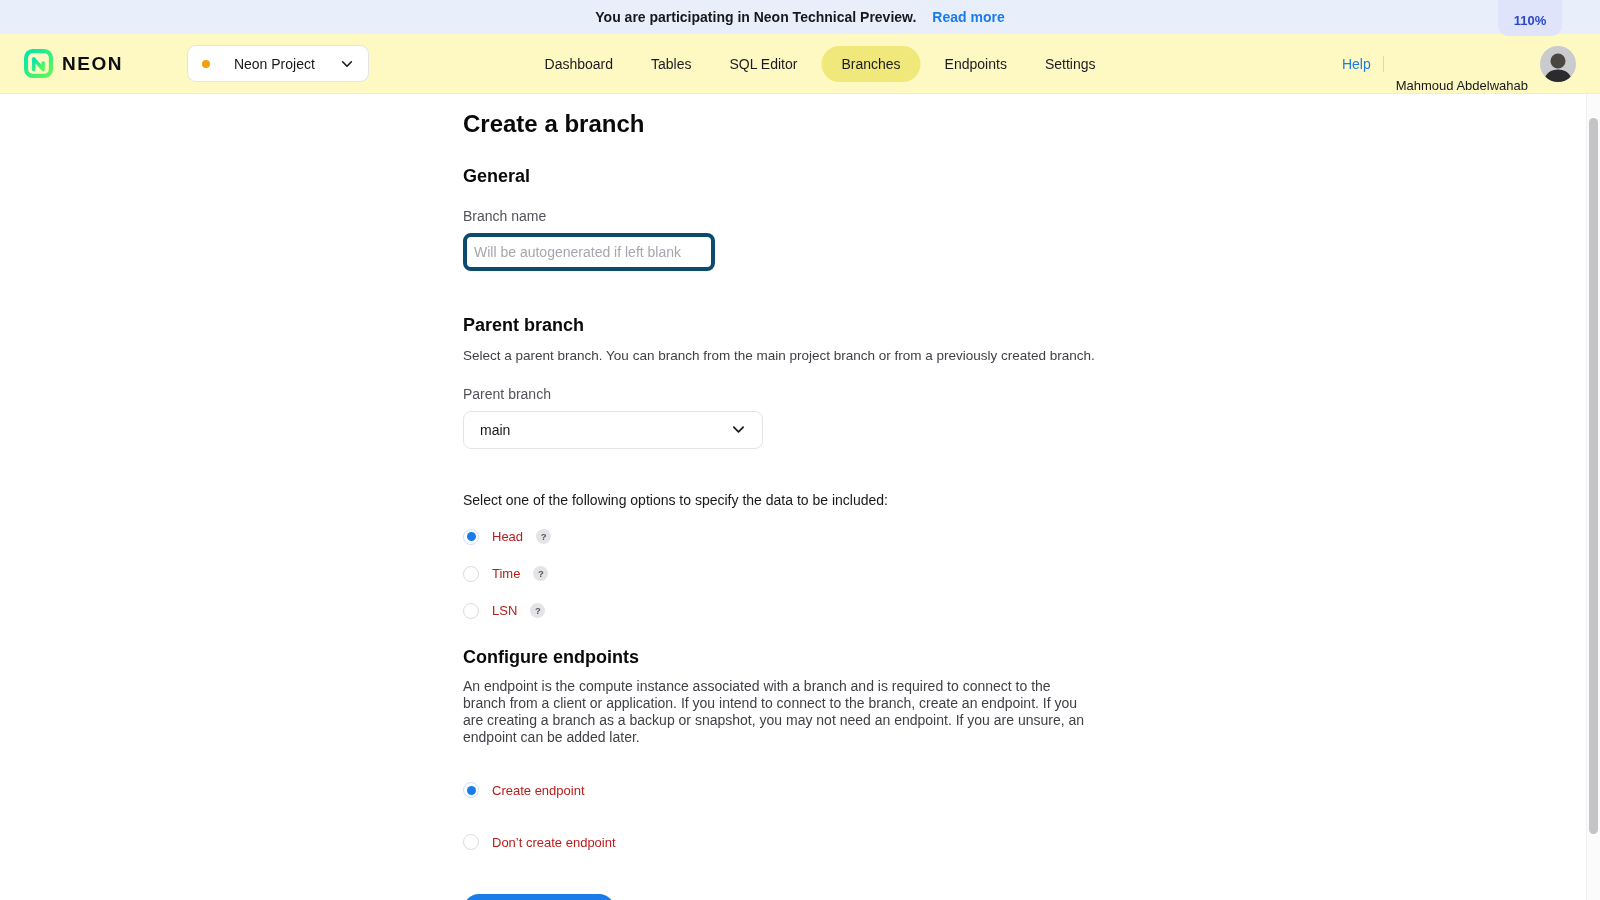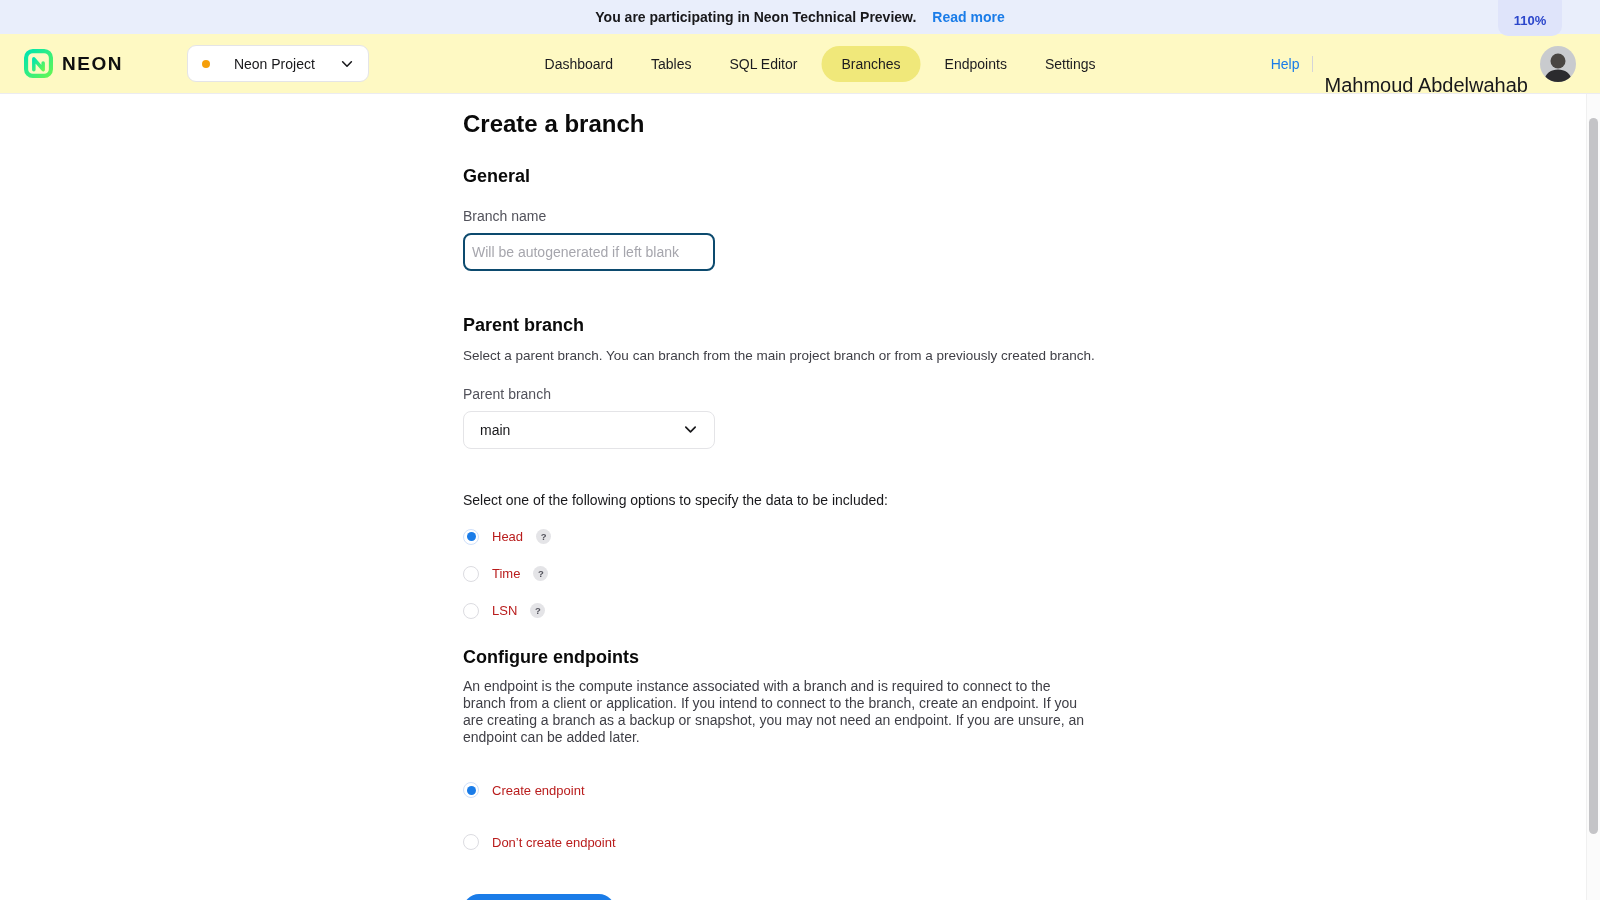--- a/index.html
+++ b/index.html
@@ -35,42 +35,42 @@
   .project-label { flex:1; font-size:14px; color:#18181b; }
   .nav {
     position:absolute; left:50%; transform:translateX(-50%); margin-left:20px;
     display:flex; align-items:center; gap:10px;
   }
   .nav-item { padding:10px 14px; font-size:14px; color:#1b1b1f; border-radius:19px; cursor:pointer; white-space:nowrap; }
   .nav-item.active { background:#f0e87a; padding:10px 20px; }
   .header-right { margin-left:auto; display:flex; align-items:center; gap:12px; }
   .help-link { color:#1a7ce8; font-size:14px; cursor:pointer; }
   .hdr-divider { width:1px; height:16px; background:#d4d4d8; }
-  .user-name { font-size:20px; color:#18181b;margin-top:44px; }
+  .user-name { font-size:13px; color:#18181b;margin-top:44px; }
   .avatar {
     width:36px; height:36px; border-radius:50%; background:#c9cbce; overflow:hidden;
     display:flex; align-items:flex-end; justify-content:center; cursor:pointer;
   }
   
   .content { position:absolute; left:463px; top:94px; width:632px; }
   .page-title { margin-top:16px; font-size:24px; font-weight:700; color:#0a0a0a; }
   .section-heading { font-size:18px; font-weight:700; color:#0a0a0a; }
   .mt-general { margin-top:28px; }
   .field-label { font-size:14px; color:#52525b; margin-top:21px; margin-bottom:9px; }
   .text-input {
-    width:252px; height:38px; border:2px solid #0c4a6e; border-radius:8px;
+    width:252px; height:38px; border:4px solid #0c4a6e; border-radius:8px;
     padding:0 7px; font-size:14px; color:#18181b; outline:none;
     font-family:"Liberation Sans", sans-serif;
   }
   .text-input::placeholder { color:#a6a6ad; }
   .mt-parent { margin-top:44px; }
   .section-desc { margin-top:11px; font-size:13.5px; color:#3f3f46; line-height:1.3; }
   .nowrap { white-space:nowrap; }
   .select-box {
-    width:252px; height:38px; border:1px solid #e4e4e7; border-radius:8px; background:#fff;
+    width:300px; height:38px; border:1px solid #e4e4e7; border-radius:8px; background:#fff;
     display:flex; align-items:center; justify-content:space-between; padding:0 16px; cursor:pointer;
     margin-top:5px;
   }
   .select-value { font-size:14px; color:#18181b; }
   .options-prompt { margin-top:43px; font-size:14px; color:#18181b; }
   .radio-row { display:flex; align-items:center; gap:13px; margin-top:21px; cursor:pointer; }
   .radio { width:16px; height:16px; border-radius:50%; border:1.5px solid #dcdce1; background:#fff; flex:none; position:relative; }
   .radio.checked { border-color:#cfe0fa; }
   .radio.checked::after { content:""; position:absolute; inset:2.5px; border-radius:50%; background:#1a7ce8; }
   .radio-label { font-size:13px; font-weight:500; color:#b91c1c; }

